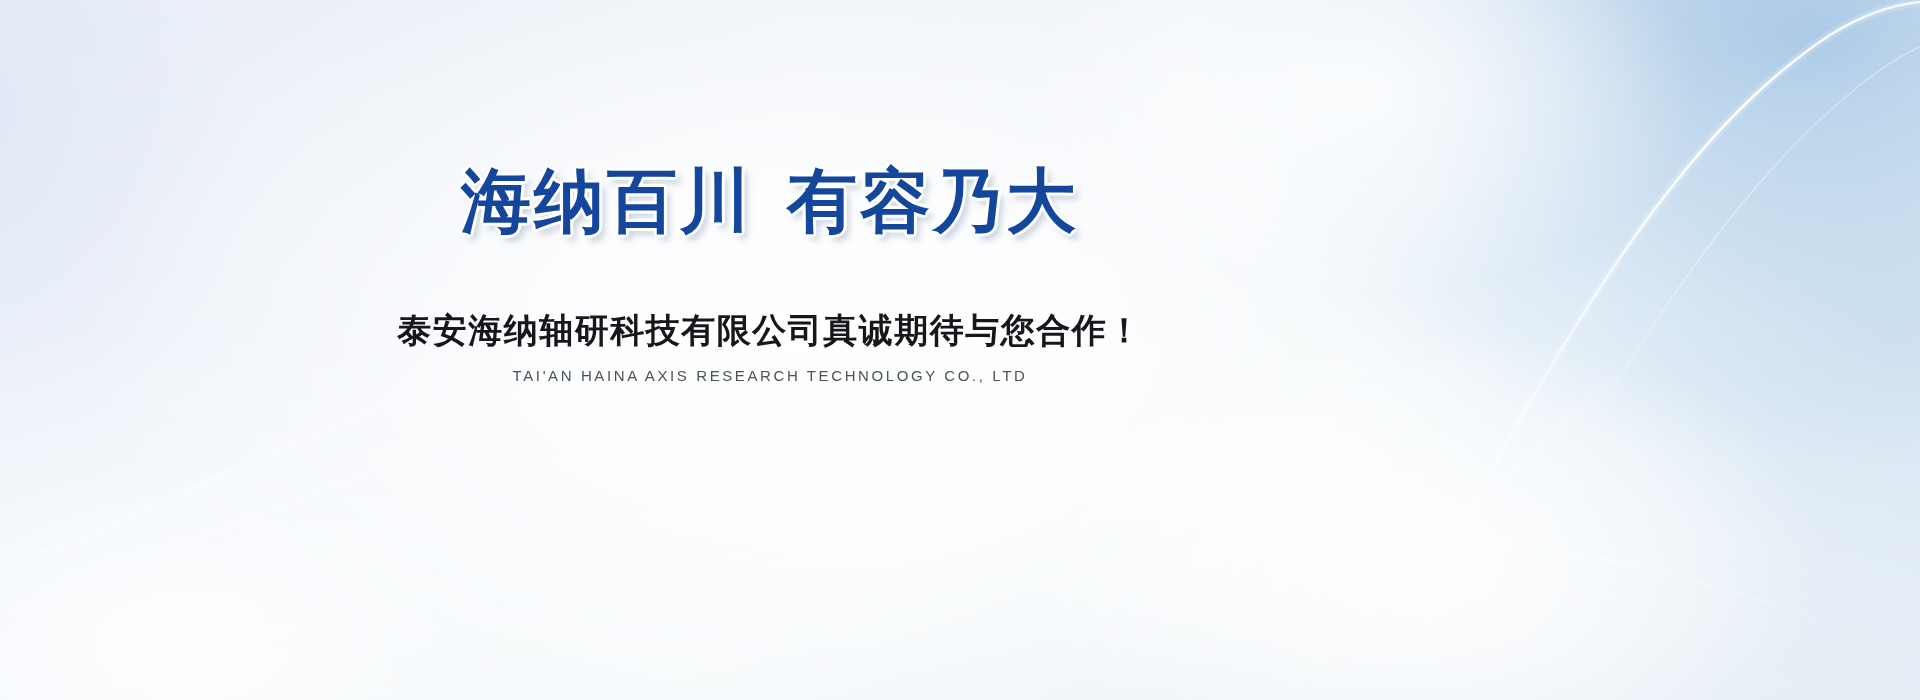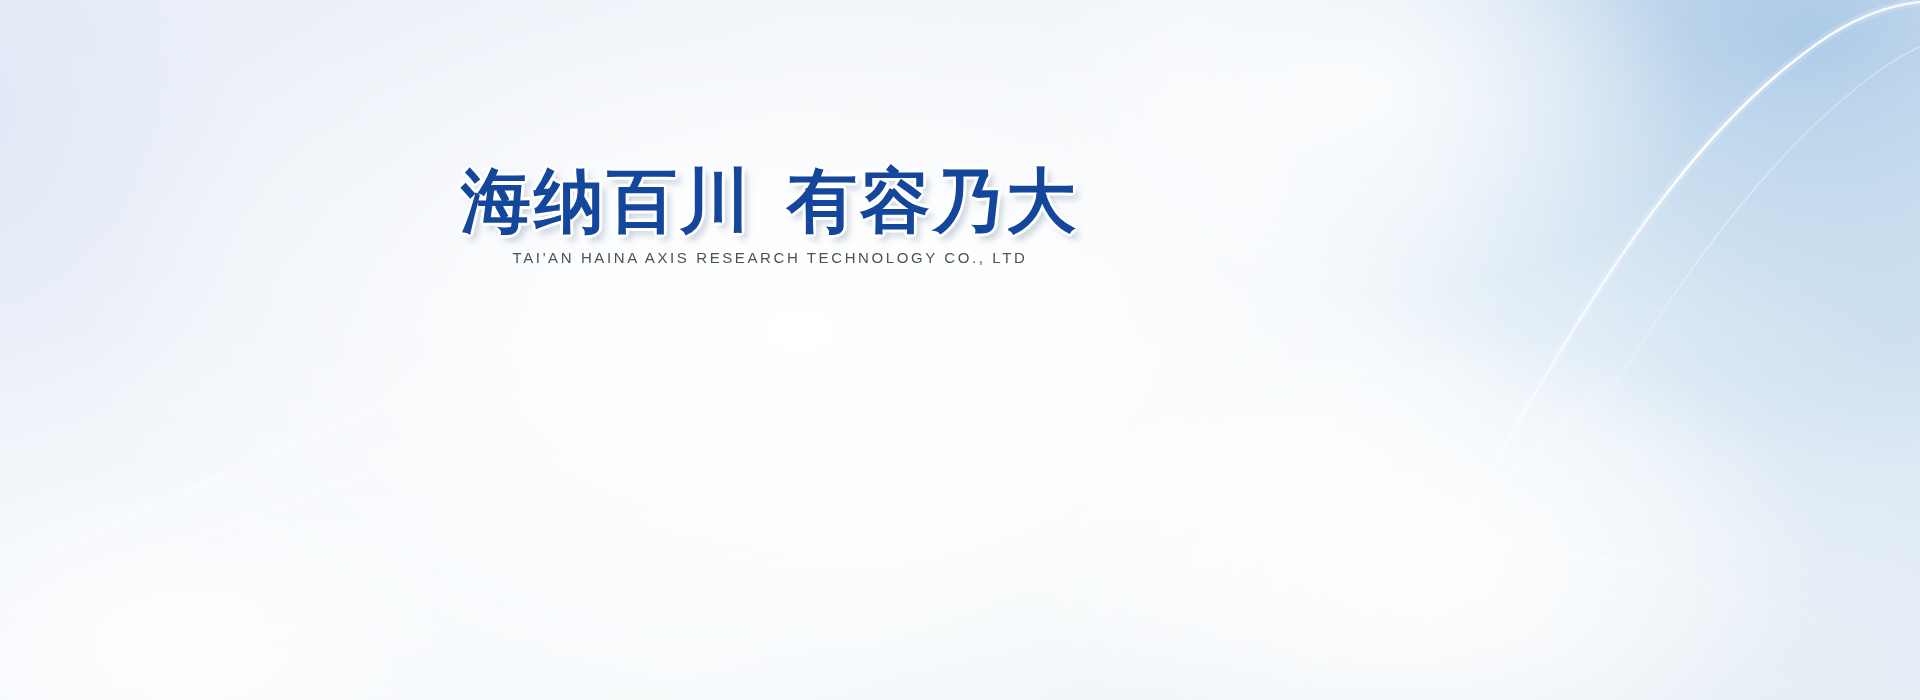--- a/index.html
+++ b/index.html
@@ -259,17 +259,18 @@
   <div class="streak streak-c"></div>
   <div class="streak streak-d"></div>
   <div class="streak streak-e"></div>
 
   <div class="content">
 
     <div class="headline">
       <span>海纳百川</span><span class="gap"></span><span>有容乃大</span>
     </div>
 
+    <div class="subtitle-cn">泰安海纳轴研科技有限公司真诚期待与您合作！</div>
 
     <div class="subtitle-en">TAI'AN HAINA AXIS RESEARCH TECHNOLOGY CO., LTD</div>
 
   </div>
 </div>
 
 </body></html>

